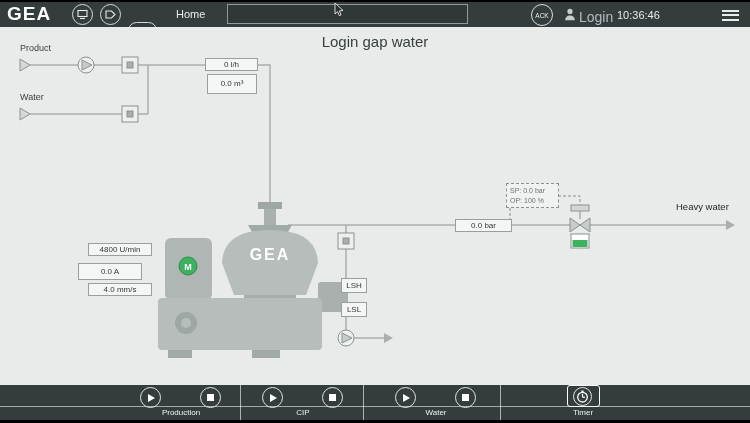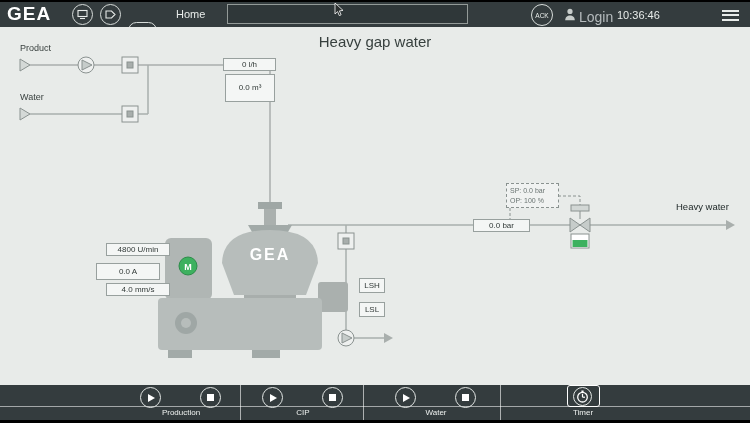--- a/index.html
+++ b/index.html
@@ -32,21 +32,21 @@
   .menu-btn{ position:absolute; left:722px; top:5px; width:19px; height:15px; background:transparent; border:none; cursor:pointer; }
   .menu-btn span{ display:block; width:17px; height:2px; background:#e8ecea; margin:2.6px 0; }
   
   .canvas{ position:absolute; top:27px; left:0; width:750px; height:358px; background:#e8ebe9; }
   .canvas svg.overlay{ position:absolute; left:0; top:0; }
   .page-title{ position:absolute; left:0; top:6px; width:100%; text-align:center;
     font-size:15px; color:#37403e; }
   .slabel{ position:absolute; font-size:9px; color:#3a4240; }
   .vbox{
     position:absolute; background:#f4f6f5; border:1px solid #98a09e; color:#313937;
-    font-size:8px; display:flex; align-items:center; justify-content:center; line-height:1;margin-left:18px;
+    font-size:8px; display:flex; align-items:center; justify-content:center; line-height:1;
   }
   .ctrl-box{
     position:absolute; left:506px; top:156px; width:53px; height:25px;
     background:#f0f2f1; border:1px dashed #8a9290; color:#6a7472; font-size:7px;
     padding:2px 3px; line-height:1.45; cursor:pointer;
   }
   .heavy-label{ position:absolute; left:676px; top:174px; font-size:9.5px; color:#222b2b; }
   .cursor{ position:absolute; left:334px; top:1px; }
   
   .bottombar{ position:absolute; top:385px; left:0; width:750px; height:35px; background:#343c3e; }
@@ -182,27 +182,27 @@
       <g>
         <rect x="571" y="178" width="18" height="6" fill="#d2d7d5" stroke="#8a9290"></rect>
         <line x1="580" y1="184" x2="580" y2="192" stroke="#8a9290"></line>
         <polygon points="570,191 580,198 570,205" fill="#c6ccca" stroke="#8a9290"></polygon>
         <polygon points="590,191 580,198 590,205" fill="#c6ccca" stroke="#8a9290"></polygon>
         <rect x="571" y="207" width="18" height="14" fill="#ffffff" stroke="#8a9290"></rect>
         <rect x="572.5" y="213" width="15" height="7" fill="#3db15f"></rect>
       </g>
     </svg>
 
-    <div class="page-title">Heavy gap water</div>
+    <div class="page-title">Login gap water</div>
 
     <div class="slabel" style="left:20px;top:16px;">Product</div>
     <div class="slabel" style="left:20px;top:65px;">Water</div>
 
     <div class="vbox" style="left:205px;top:31px;width:53px;height:13px;">0 l/h</div>
-    <div class="vbox" style="left:207px;top:47px;width:50px;height:28px;">0.0 m³</div>
+    <div class="vbox" style="left:207px;top:47px;width:50px;height:20px;">0.0 m³</div>
 
     <div class="vbox" style="left:88px;top:216px;width:64px;height:13px;">4800 U/min</div>
     <div class="vbox" style="left:78px;top:236px;width:64px;height:17px;">0.0 A</div>
     <div class="vbox" style="left:88px;top:256px;width:64px;height:13px;">4.0 mm/s</div>
 
     <div class="vbox" style="left:341px;top:251px;width:26px;height:15px;">LSH</div>
     <div class="vbox" style="left:341px;top:275px;width:26px;height:15px;">LSL</div>
 
     <div class="vbox" style="left:455px;top:192px;width:57px;height:13px;">0.0 bar</div>
 

